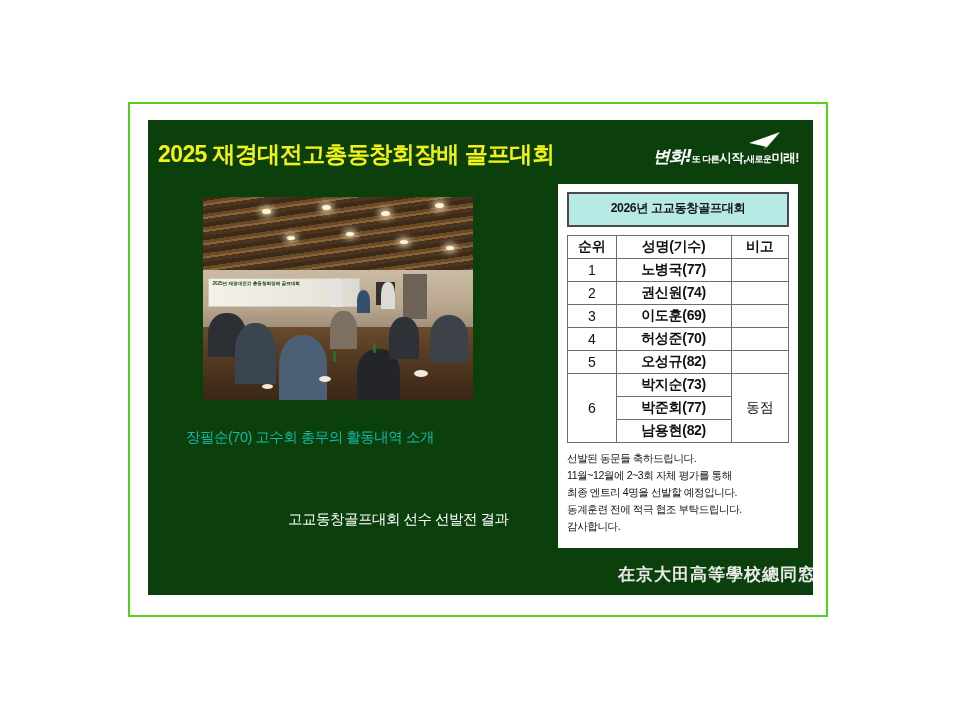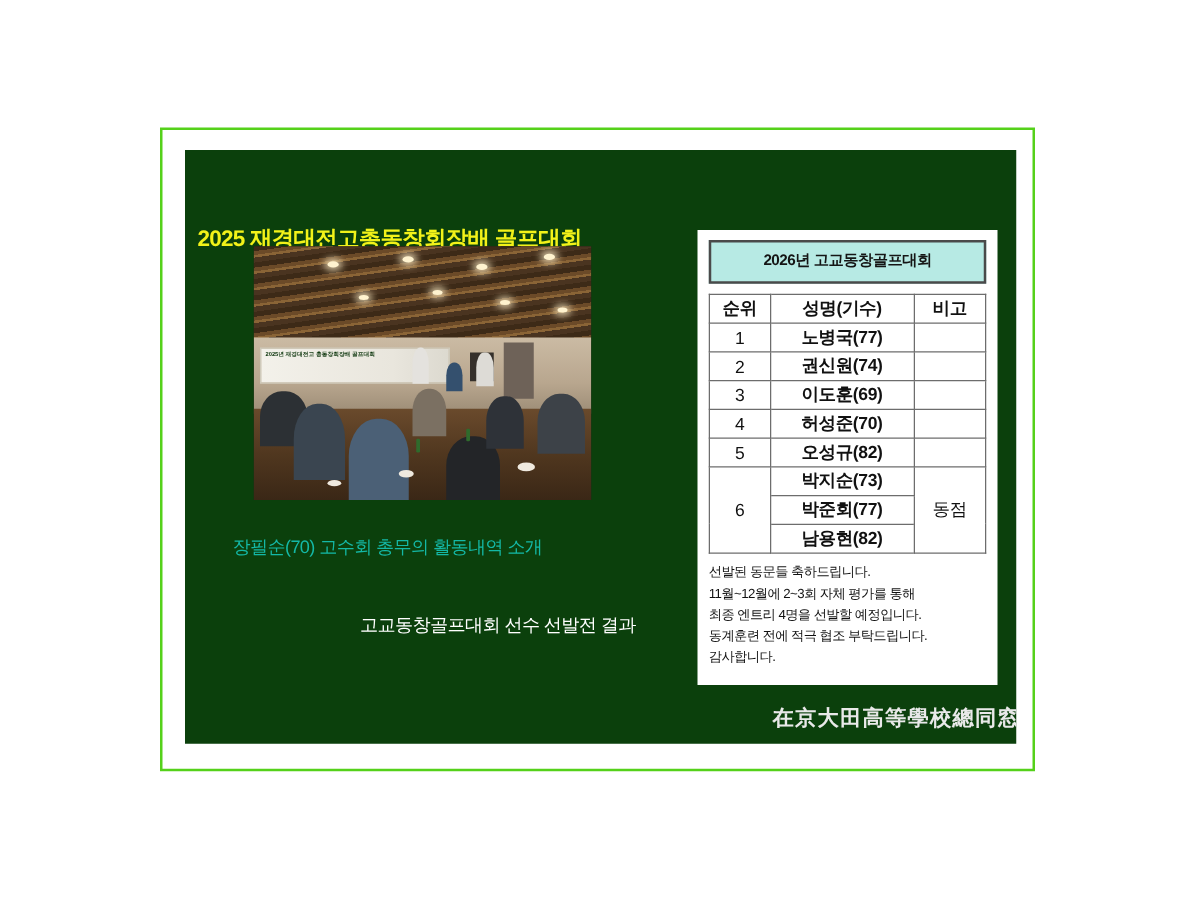--- a/index.html
+++ b/index.html
@@ -31,26 +31,25 @@
     height: 475px;
     background: #0b400c;
     overflow: hidden;
   }
 
   
   #slide-title {
     position: absolute;
     left: 10px;
     top: 19px;
-    font-size: 18px;
+    font-size: 23px;
     font-weight: bold;
     color: #f2f219;
     letter-spacing: -0.6px;
     white-space: nowrap;
-    margin-top: 40px;
   }
 
   
   #brand-logo {
     position: absolute;
     left: 505px;
     top: 10px;
     width: 150px;
     height: 42px;
   }
@@ -130,21 +129,21 @@
     left: 38px;
     top: 308px;
     font-size: 14.5px;
     color: #14b8a6;
     letter-spacing: -0.5px;
     white-space: nowrap;
   }
   #caption-two {
     position: absolute;
     left: 140px;
-    top: 371px;
+    top: 390px;
     font-size: 14.5px;
     color: #ffffff;
     letter-spacing: -0.5px;
     white-space: nowrap;
   }
 
   
   #slide-footer {
     position: absolute;
     left: 470px;
@@ -217,20 +216,29 @@
 </style>
 </head>
 <body>
 
 <div id="slide-frame"></div>
 
 <div id="slide-canvas">
 
   <div id="slide-title">2025 재경대전고총동창회장배 골프대회</div>
 
+  <div id="brand-logo">
+    <svg id="brand-plane" viewBox="0 0 34 20">
+      <polygon points="2,12 33,1 20,16" fill="#ffffff"></polygon>
+      <polygon points="20,16 33,1 16,19" fill="#d8dfd6"></polygon>
+    </svg>
+    <div id="brand-line">
+      <span class="brand-strong">변화!</span><span class="brand-small">또 다른</span><span class="brand-mid">시작,</span><span class="brand-small">새로운</span><span class="brand-mid">미래!</span>
+    </div>
+  </div>
 
   <div id="event-photo">
     <div class="ph-ceiling"></div>
     <div class="ph-light" style="left:22%;top:6%;width:9px;height:5px;"></div>
     <div class="ph-light" style="left:44%;top:4%;width:9px;height:5px;"></div>
     <div class="ph-light" style="left:66%;top:7%;width:9px;height:5px;"></div>
     <div class="ph-light" style="left:86%;top:3%;width:9px;height:5px;"></div>
     <div class="ph-light" style="left:31%;top:19%;width:8px;height:4px;"></div>
     <div class="ph-light" style="left:53%;top:17%;width:8px;height:4px;"></div>
     <div class="ph-light" style="left:73%;top:21%;width:8px;height:4px;"></div>

